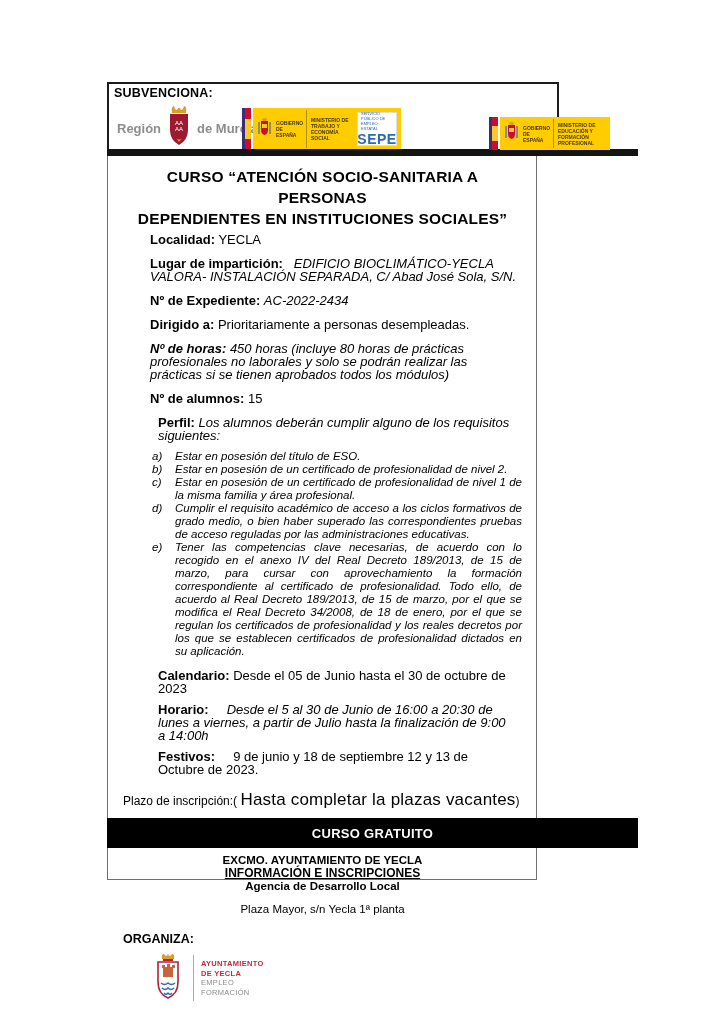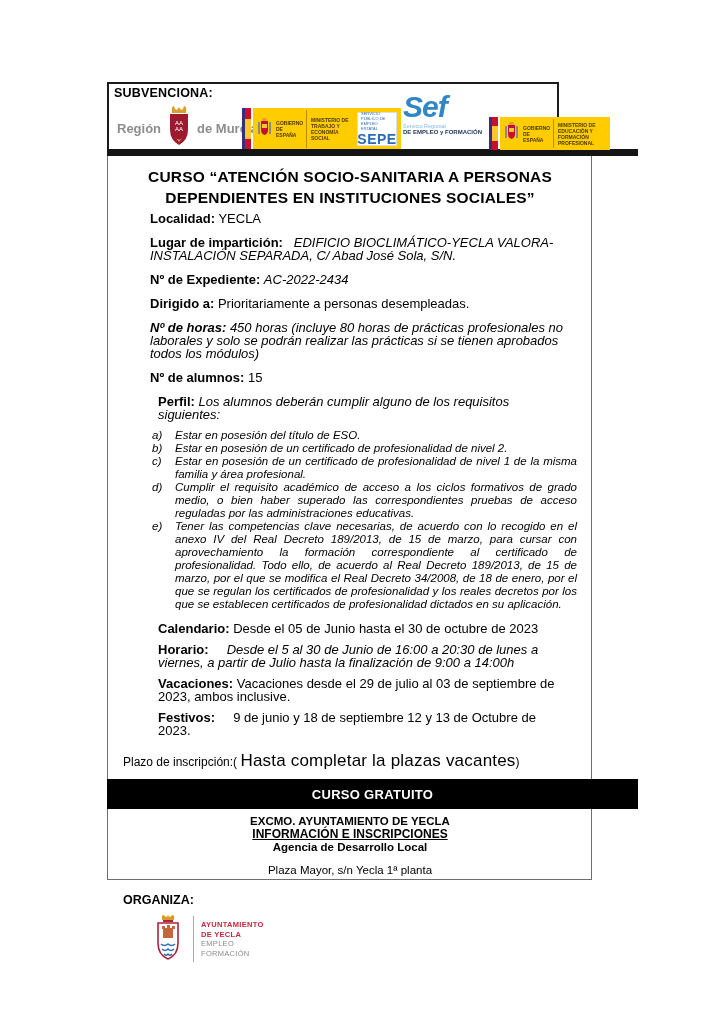--- a/index.html
+++ b/index.html
@@ -48,21 +48,21 @@
   .sef-name { font-size:30px; font-weight:bold; font-style:italic; color:#2f87c8; line-height:26px; letter-spacing:-1px; }
   .sef-sub1 { font-size:5.5px; color:#85b7dc; margin-top:3px; }
   .sef-sub2 { font-size:6px; font-weight:bold; color:#1c3057; }
 
   
   .sep-bar { position:absolute; left:107px; top:149px; width:531px; height:7px; background:#141414; }
   .logo-educacion { position:absolute; left:489px; top:117px; height:33px; z-index:3; }
 
   
   .content {
-    position:absolute; left:107px; top:156px; width:485px; height:724px;
+    position:absolute; left:107px; top:156px; width:430px; height:724px;
     border-left:1px solid #6e6e6e; border-right:1px solid #6e6e6e; border-bottom:1px solid #6e6e6e;
     background:#fff;
   }
   .inner { padding:10px 14px 0 15px; }
   .course-title {
     text-align:center; font-weight:bold; font-size:15.5px; line-height:21px;
     letter-spacing:0.2px; margin-bottom:4px;
   }
   p.field { font-size:13px; line-height:13px; margin:0 0 11px 0;padding-left:27px; }
   p.tight { margin:8px; }
@@ -131,25 +131,20 @@
         <span class="gov-txt" style="width:26px;">GOBIERNO DE ESPAÑA</span>
         <span class="gov-div"></span>
         <span class="gov-txt" style="width:40px;">MINISTERIO DE TRABAJO Y ECONOMÍA SOCIAL</span>
         <span class="sepe-white" style="width:40px; height:34px;">
           <span class="sepe-small">SERVICIO PÚBLICO DE EMPLEO ESTATAL</span>
           <span class="sepe-big">SEPE</span>
         </span>
       </div>
     </div>
 
-    <div class="logo-row-item sef" style="left:294px; top:10px;">
-      <span class="sef-name">Sef</span>
-      <span class="sef-sub1">Servicio Regional</span>
-      <span class="sef-sub2">DE EMPLEO y FORMACIÓN</span>
-    </div>
   </div>
 
   <div class="sep-bar"></div>
 
   <div class="logo-educacion gov-strip">
     <div class="flag-bar"></div>
     <div class="gov-yellow">
       <span>
         <svg width="15" height="19" viewBox="0 0 15 19">
           <rect x="1" y="4" width="2" height="12" fill="#8a8a8a"></rect>
@@ -204,21 +199,20 @@
             <span class="ptext">Cumplir el requisito académico de acceso a los ciclos formativos de grado medio, o bien haber superado las correspondientes pruebas de acceso reguladas por las administraciones educativas.</span>
           </div>
         <div class="perfil-item">
             <span class="marker">e)</span>
             <span class="ptext">Tener las competencias clave necesarias, de acuerdo con lo recogido en el anexo IV del Real Decreto 189/2013, de 15 de marzo, para cursar con aprovechamiento la formación correspondiente al certificado de profesionalidad. Todo ello, de acuerdo al Real Decreto 189/2013, de 15 de marzo, por el que se modifica el Real Decreto 34/2008, de 18 de enero, por el que se regulan los certificados de profesionalidad y los reales decretos por los que se establecen certificados de profesionalidad dictados en su aplicación.</span>
           </div>
       </div>
 
       <p class="field tight"><span class="lbl">Calendario:</span> <span>Desde el 05 de Junio  hasta el  30 de octubre de 2023</span></p>
       <p class="field tight"><span class="lbl">Horario:</span>&nbsp;&nbsp;&nbsp;&nbsp; <span class="ital">Desde el 5  al 30 de Junio de 16:00 a 20:30 de lunes a viernes, a partir de Julio hasta la finalización  de 9:00 a 14:00h</span></p>
-      <p class="field tight"><span class="lbl">Vacaciones:</span> <span>Vacaciones desde el 29 de julio  al 03 de septiembre de 2023, ambos inclusive.</span></p>
       <p class="field tight"><span class="lbl">Festivos:</span>&nbsp;&nbsp;&nbsp;&nbsp; <span>9 de junio y 18 de septiembre 12 y 13 de Octubre de 2023.</span></p>
 
       <p class="plazo"><span>Plazo de inscripción:(</span> <span class="big">Hasta completar la plazas vacantes</span><span>)</span></p>
     </div>
 
     <div class="gratuito-bar">
       <span>CURSO GRATUITO</span>
     </div>
 
     <div class="inner2">

